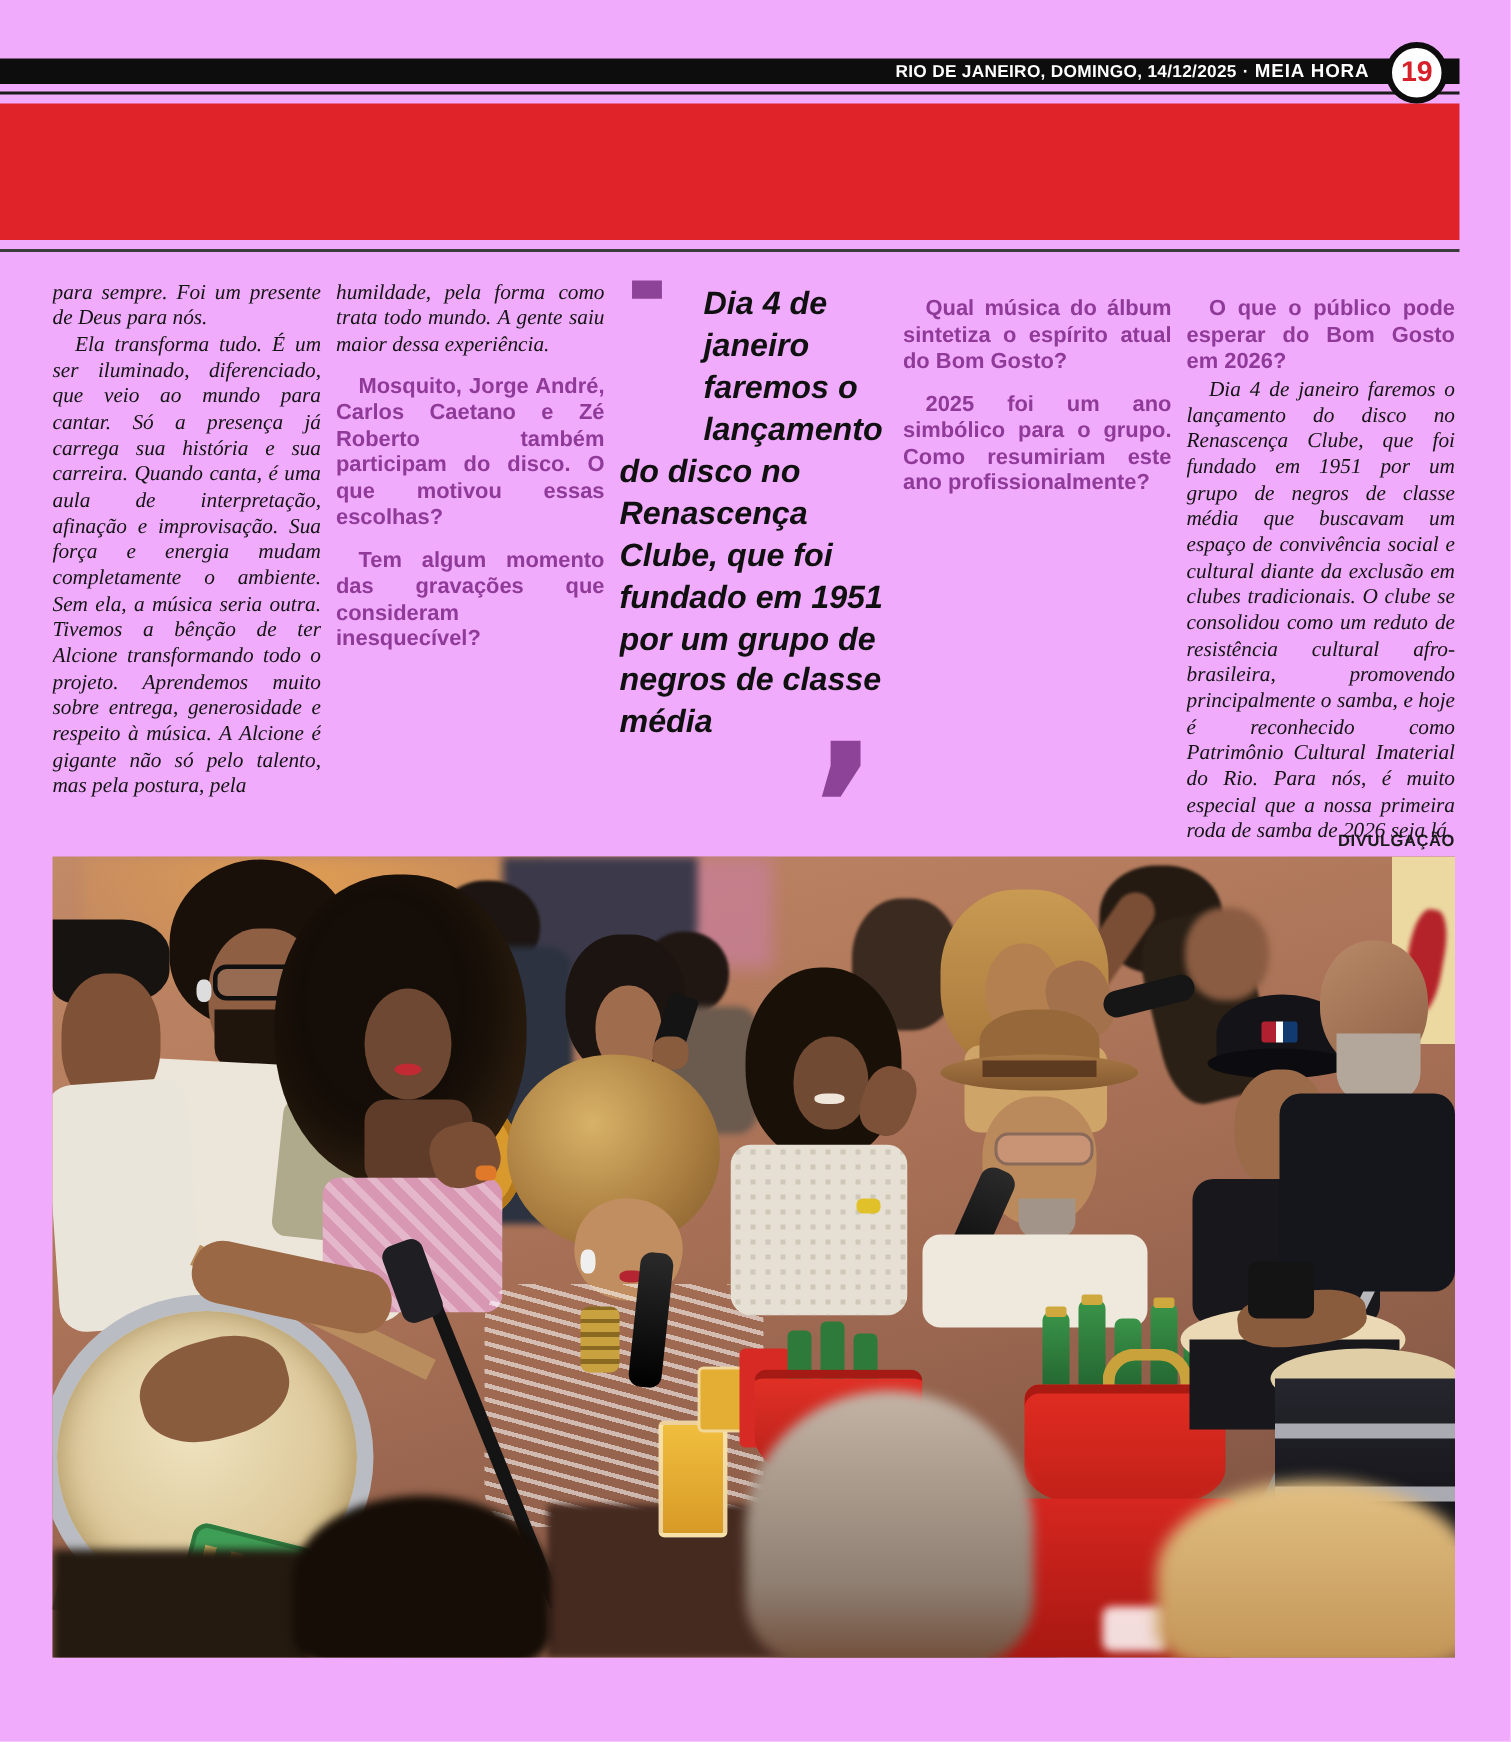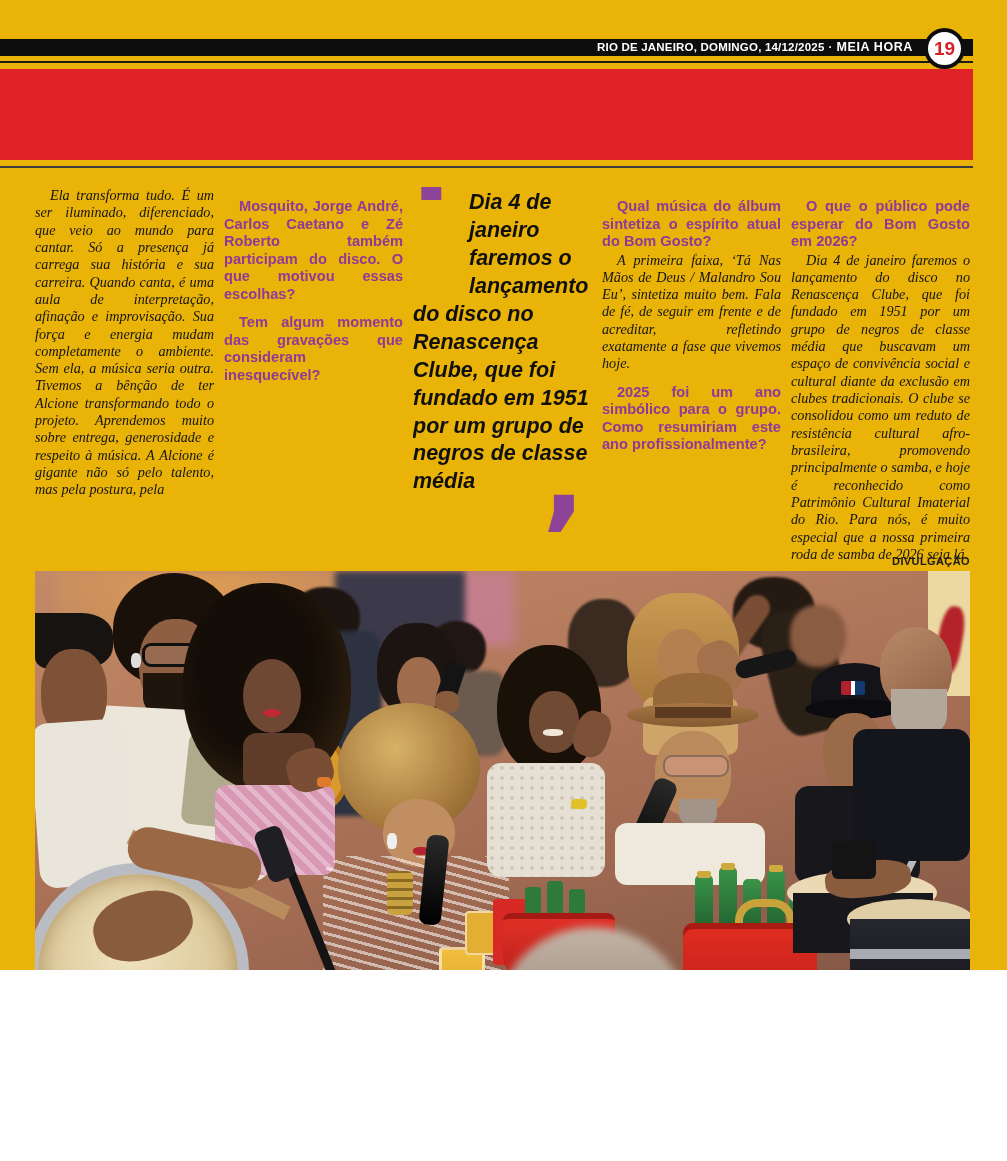--- a/index.html
+++ b/index.html
@@ -1,16 +1,16 @@
 <!DOCTYPE html>
 <html><head>
 <meta charset="utf-8">
 <style>
   html,body{margin:0;padding:0;}
-  .page{position:relative;width:1007px;height:970px;background:#eab308;overflow:hidden;
+  .page{position:relative;width:1007px;height:1161px;background:#f0abfc;overflow:hidden;
         font-family:"Liberation Sans",sans-serif;}
 
   
   .header-bar{position:absolute;left:0;top:39px;width:973px;height:17px;background:#0d0d0d;}
   .dateline{position:absolute;right:60px;top:0;height:17px;line-height:17px;color:#fff;
             font-size:11.5px;font-weight:bold;letter-spacing:.2px;white-space:nowrap;}
   .dateline .brand{font-size:12.5px;letter-spacing:.6px;}
   .dateline .sep{padding:0 4px;}
   .header-rule{position:absolute;left:0;top:61px;width:973px;height:2px;background:#1b1b1b;}
   .page-circle{position:absolute;left:924px;top:28px;width:33px;height:33px;border:4px solid #0d0d0d;
@@ -58,36 +58,37 @@
       <span>RIO DE JANEIRO, DOMINGO, 14/12/2025</span><span class="sep">·</span><span class="brand">MEIA HORA</span>
     </div>
   </div>
   <div class="header-rule"></div>
   <div class="page-circle">19</div>
   <div class="red-banner"></div>
   <div class="banner-rule"></div>
 
   <div class="columns">
     <div class="col">
+      <p class="body-text">para sempre. Foi um presente de Deus para nós.</p>
       <p class="answer">Ela transforma tudo. É um ser iluminado, diferenciado, que veio ao mundo para cantar. Só a presença já carrega sua história e sua carreira. Quando canta, é uma aula de interpretação, afinação e improvisação. Sua força e energia mudam completamente o ambiente. Sem ela, a música seria outra. Tivemos a bênção de ter Alcione transformando todo o projeto. Aprendemos muito sobre entrega, generosidade e respeito à música. A Alcione é gigante não só pelo talento, mas pela postura, pela</p>
     </div>
     <div class="col">
+      <p class="body-text">humildade, pela forma como trata todo mundo. A gente saiu maior dessa experiência.</p>
       <p class="question">Mosquito, Jorge André, Carlos Caetano e Zé Roberto também participam do disco. O que motivou essas escolhas?</p>
       <p class="question">Tem algum momento das gravações que consideram inesquecível?</p>
 
     </div>
     <div class="col pullquote">
       <span class="quote-open-mark">‘</span>
       <span class="q-spacer"></span>
       <div class="quote-text">Dia 4 de janeiro faremos o lançamento do disco no Renascença Clube, que foi fundado em 1951 por um grupo de negros de classe média</div>
       <span class="quote-close-mark">’</span>
     </div>
     <div class="col">
       <p class="question">Qual música do álbum sintetiza o espírito atual do Bom Gosto?</p>
-      <p class="answer">A primeira faixa, ‘Tá Nas Mãos de Deus / Malandro Sou Eu’, sintetiza muito bem. Fala de fé, de seguir em frente e de acreditar, refletindo exatamente a fase que vivemos hoje.</p>
       <p class="question">2025 foi um ano simbólico para o grupo. Como resumiriam este ano profissionalmente?</p>
 
     </div>
     <div class="col">
       <p class="question">O que o público pode esperar do Bom Gosto em 2026?</p>
       <p class="answer">Dia 4 de janeiro faremos o lançamento do disco no Renascença Clube, que foi fundado em 1951 por um grupo de negros de classe média que buscavam um espaço de convivência social e cultural diante da exclusão em clubes tradicionais. O clube se consolidou como um reduto de resistência cultural afro-brasileira, promovendo principalmente o samba, e hoje é reconhecido como Patrimônio Cultural Imaterial do Rio. Para nós, é muito especial que a nossa primeira roda de samba de 2026 seja lá.</p>
     </div>
   </div>
 
   <div class="credit">DIVULGAÇÃO</div>

